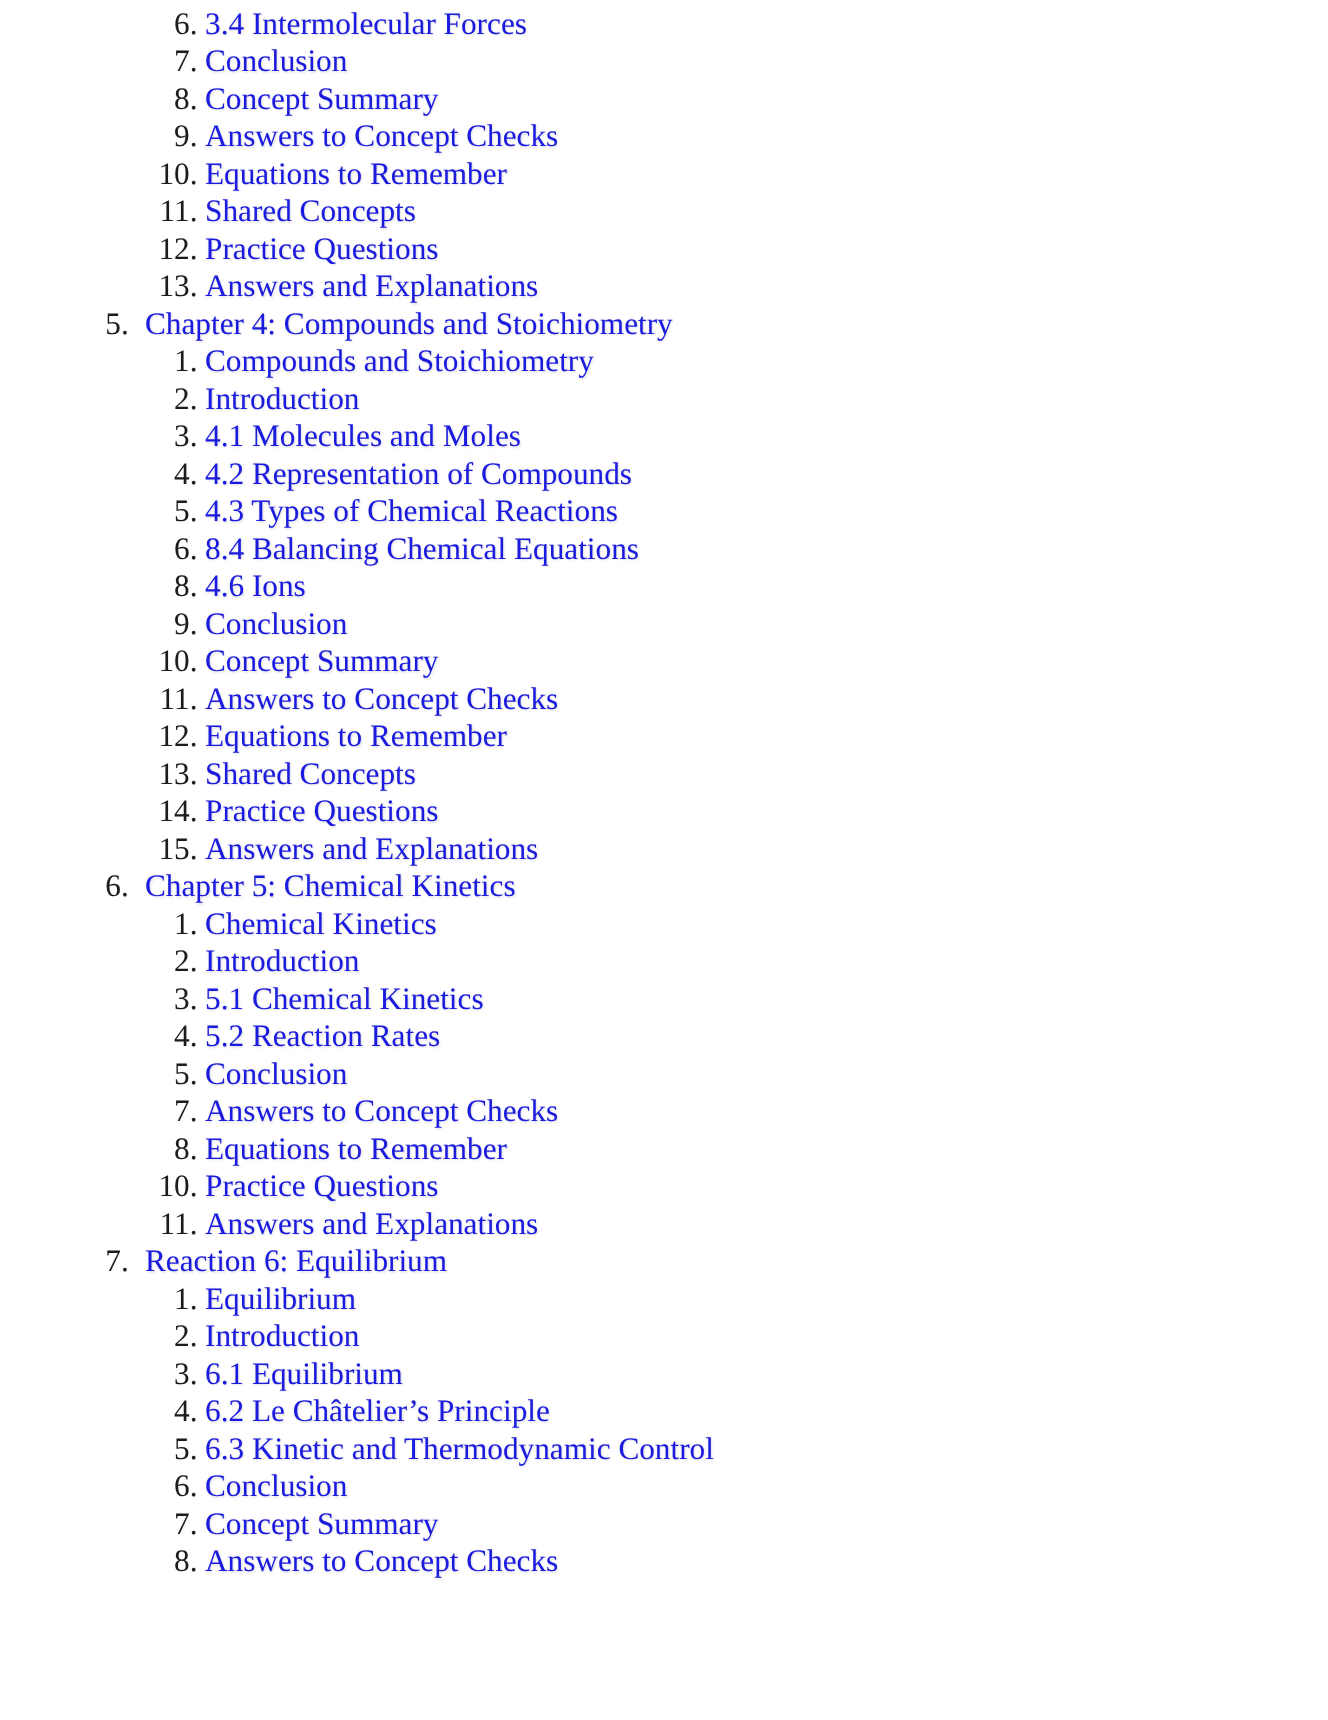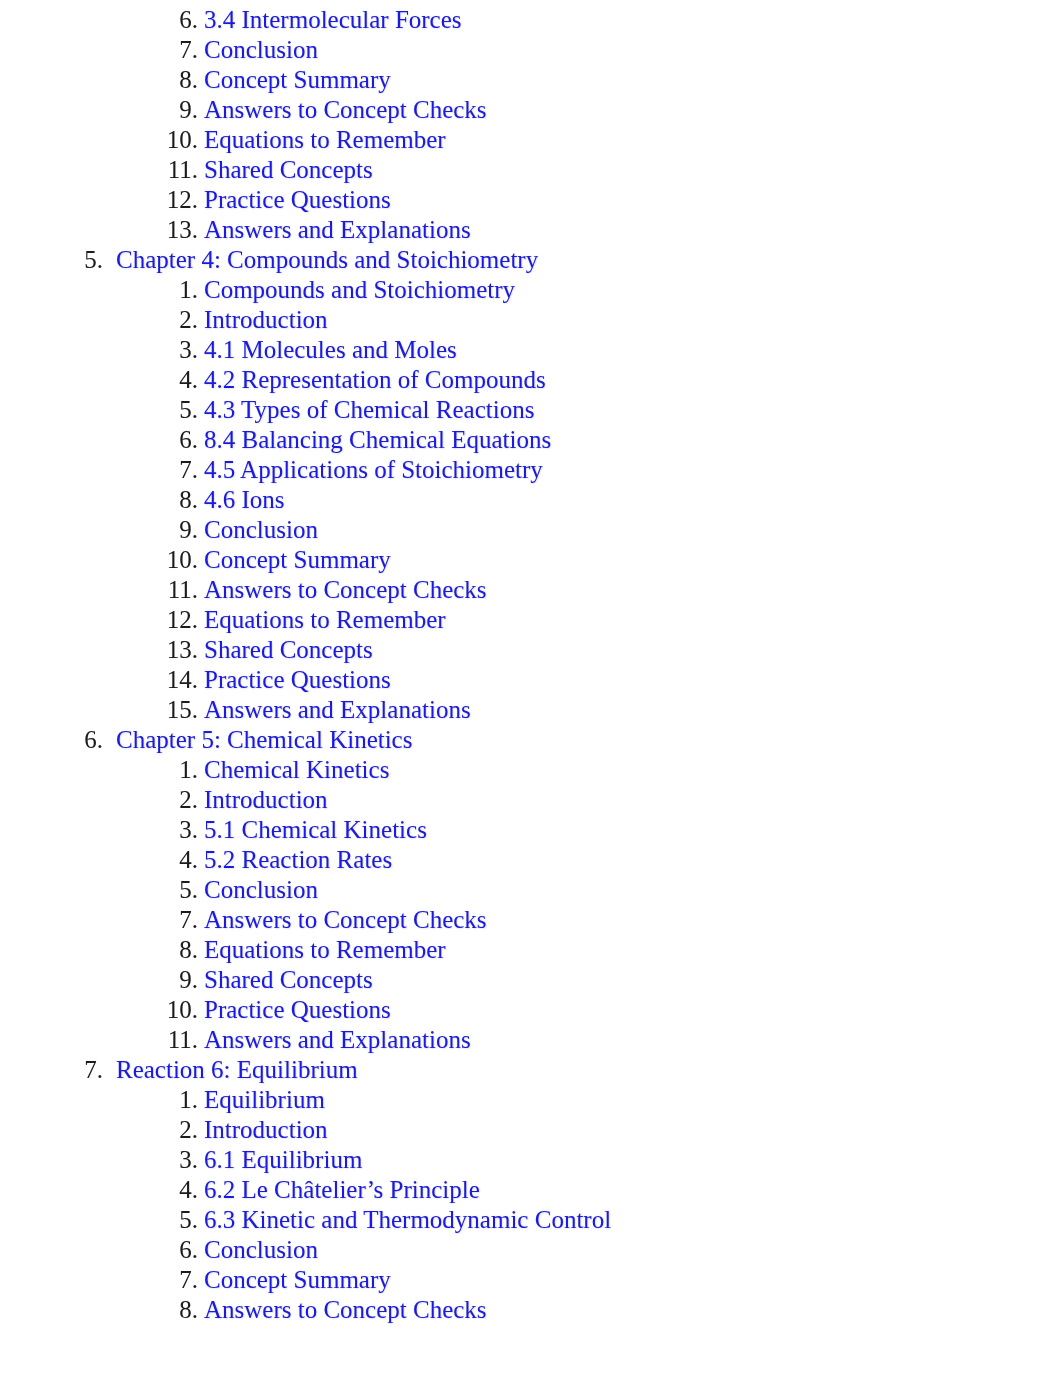--- a/index.html
+++ b/index.html
@@ -67,21 +67,20 @@
     padding-right: 9px;
     box-sizing: content-box;
   }
   .lvl1 > li.row > .link {
     margin-left: 4px;
   }
 
   
   .lvl2 {
     margin: 0;
-    padding-left: 40px;
   }
   .lvl2 > li.row > .marker {
     width: 92px;          
     margin-left: 66px;
     padding-right: 6px;
     box-sizing: content-box;
   }
   .lvl2 > li.row > .link {
     margin-left: 0px;
   }
@@ -105,42 +104,40 @@
   <ol class="lvl1" id="chapter-list">
       <li class="row"><span class="marker">5.</span><a class="link" href="#">Chapter 4: Compounds and Stoichiometry</a></li>
       <li style="display: block;">
         <ol class="lvl2">
           <li class="row"><span class="marker">1.</span><a class="link" href="#">Compounds and Stoichiometry</a></li>
           <li class="row"><span class="marker">2.</span><a class="link" href="#">Introduction</a></li>
           <li class="row"><span class="marker">3.</span><a class="link" href="#">4.1 Molecules and Moles</a></li>
           <li class="row"><span class="marker">4.</span><a class="link" href="#">4.2 Representation of Compounds</a></li>
           <li class="row"><span class="marker">5.</span><a class="link" href="#">4.3 Types of Chemical Reactions</a></li>
           <li class="row"><span class="marker">6.</span><a class="link" href="#">8.4 Balancing Chemical Equations</a></li>
-          <li class="row"><span class="marker">7.</span><a class="link" href="#">4.5 Applications of Stoichiometry</a></li>
           <li class="row"><span class="marker">8.</span><a class="link" href="#">4.6 Ions</a></li>
           <li class="row"><span class="marker">9.</span><a class="link" href="#">Conclusion</a></li>
           <li class="row"><span class="marker">10.</span><a class="link" href="#">Concept Summary</a></li>
           <li class="row"><span class="marker">11.</span><a class="link" href="#">Answers to Concept Checks</a></li>
           <li class="row"><span class="marker">12.</span><a class="link" href="#">Equations to Remember</a></li>
           <li class="row"><span class="marker">13.</span><a class="link" href="#">Shared Concepts</a></li>
           <li class="row"><span class="marker">14.</span><a class="link" href="#">Practice Questions</a></li>
           <li class="row"><span class="marker">15.</span><a class="link" href="#">Answers and Explanations</a></li>
         </ol>
       </li>
       <li class="row"><span class="marker">6.</span><a class="link" href="#">Chapter 5: Chemical Kinetics</a></li>
       <li style="display: block;">
         <ol class="lvl2">
           <li class="row"><span class="marker">1.</span><a class="link" href="#">Chemical Kinetics</a></li>
           <li class="row"><span class="marker">2.</span><a class="link" href="#">Introduction</a></li>
           <li class="row"><span class="marker">3.</span><a class="link" href="#">5.1 Chemical Kinetics</a></li>
           <li class="row"><span class="marker">4.</span><a class="link" href="#">5.2 Reaction Rates</a></li>
           <li class="row"><span class="marker">5.</span><a class="link" href="#">Conclusion</a></li>
           <li class="row"><span class="marker">7.</span><a class="link" href="#">Answers to Concept Checks</a></li>
           <li class="row"><span class="marker">8.</span><a class="link" href="#">Equations to Remember</a></li>
-          <li class="row"><span class="marker">9.</span><a class="link" href="#">Shared Concepts</a></li>
           <li class="row"><span class="marker">10.</span><a class="link" href="#">Practice Questions</a></li>
           <li class="row"><span class="marker">11.</span><a class="link" href="#">Answers and Explanations</a></li>
         </ol>
       </li>
       <li class="row"><span class="marker">7.</span><a class="link" href="#">Reaction 6: Equilibrium</a></li>
       <li style="display: block;">
         <ol class="lvl2">
           <li class="row"><span class="marker">1.</span><a class="link" href="#">Equilibrium</a></li>
           <li class="row"><span class="marker">2.</span><a class="link" href="#">Introduction</a></li>
           <li class="row"><span class="marker">3.</span><a class="link" href="#">6.1 Equilibrium</a></li>

